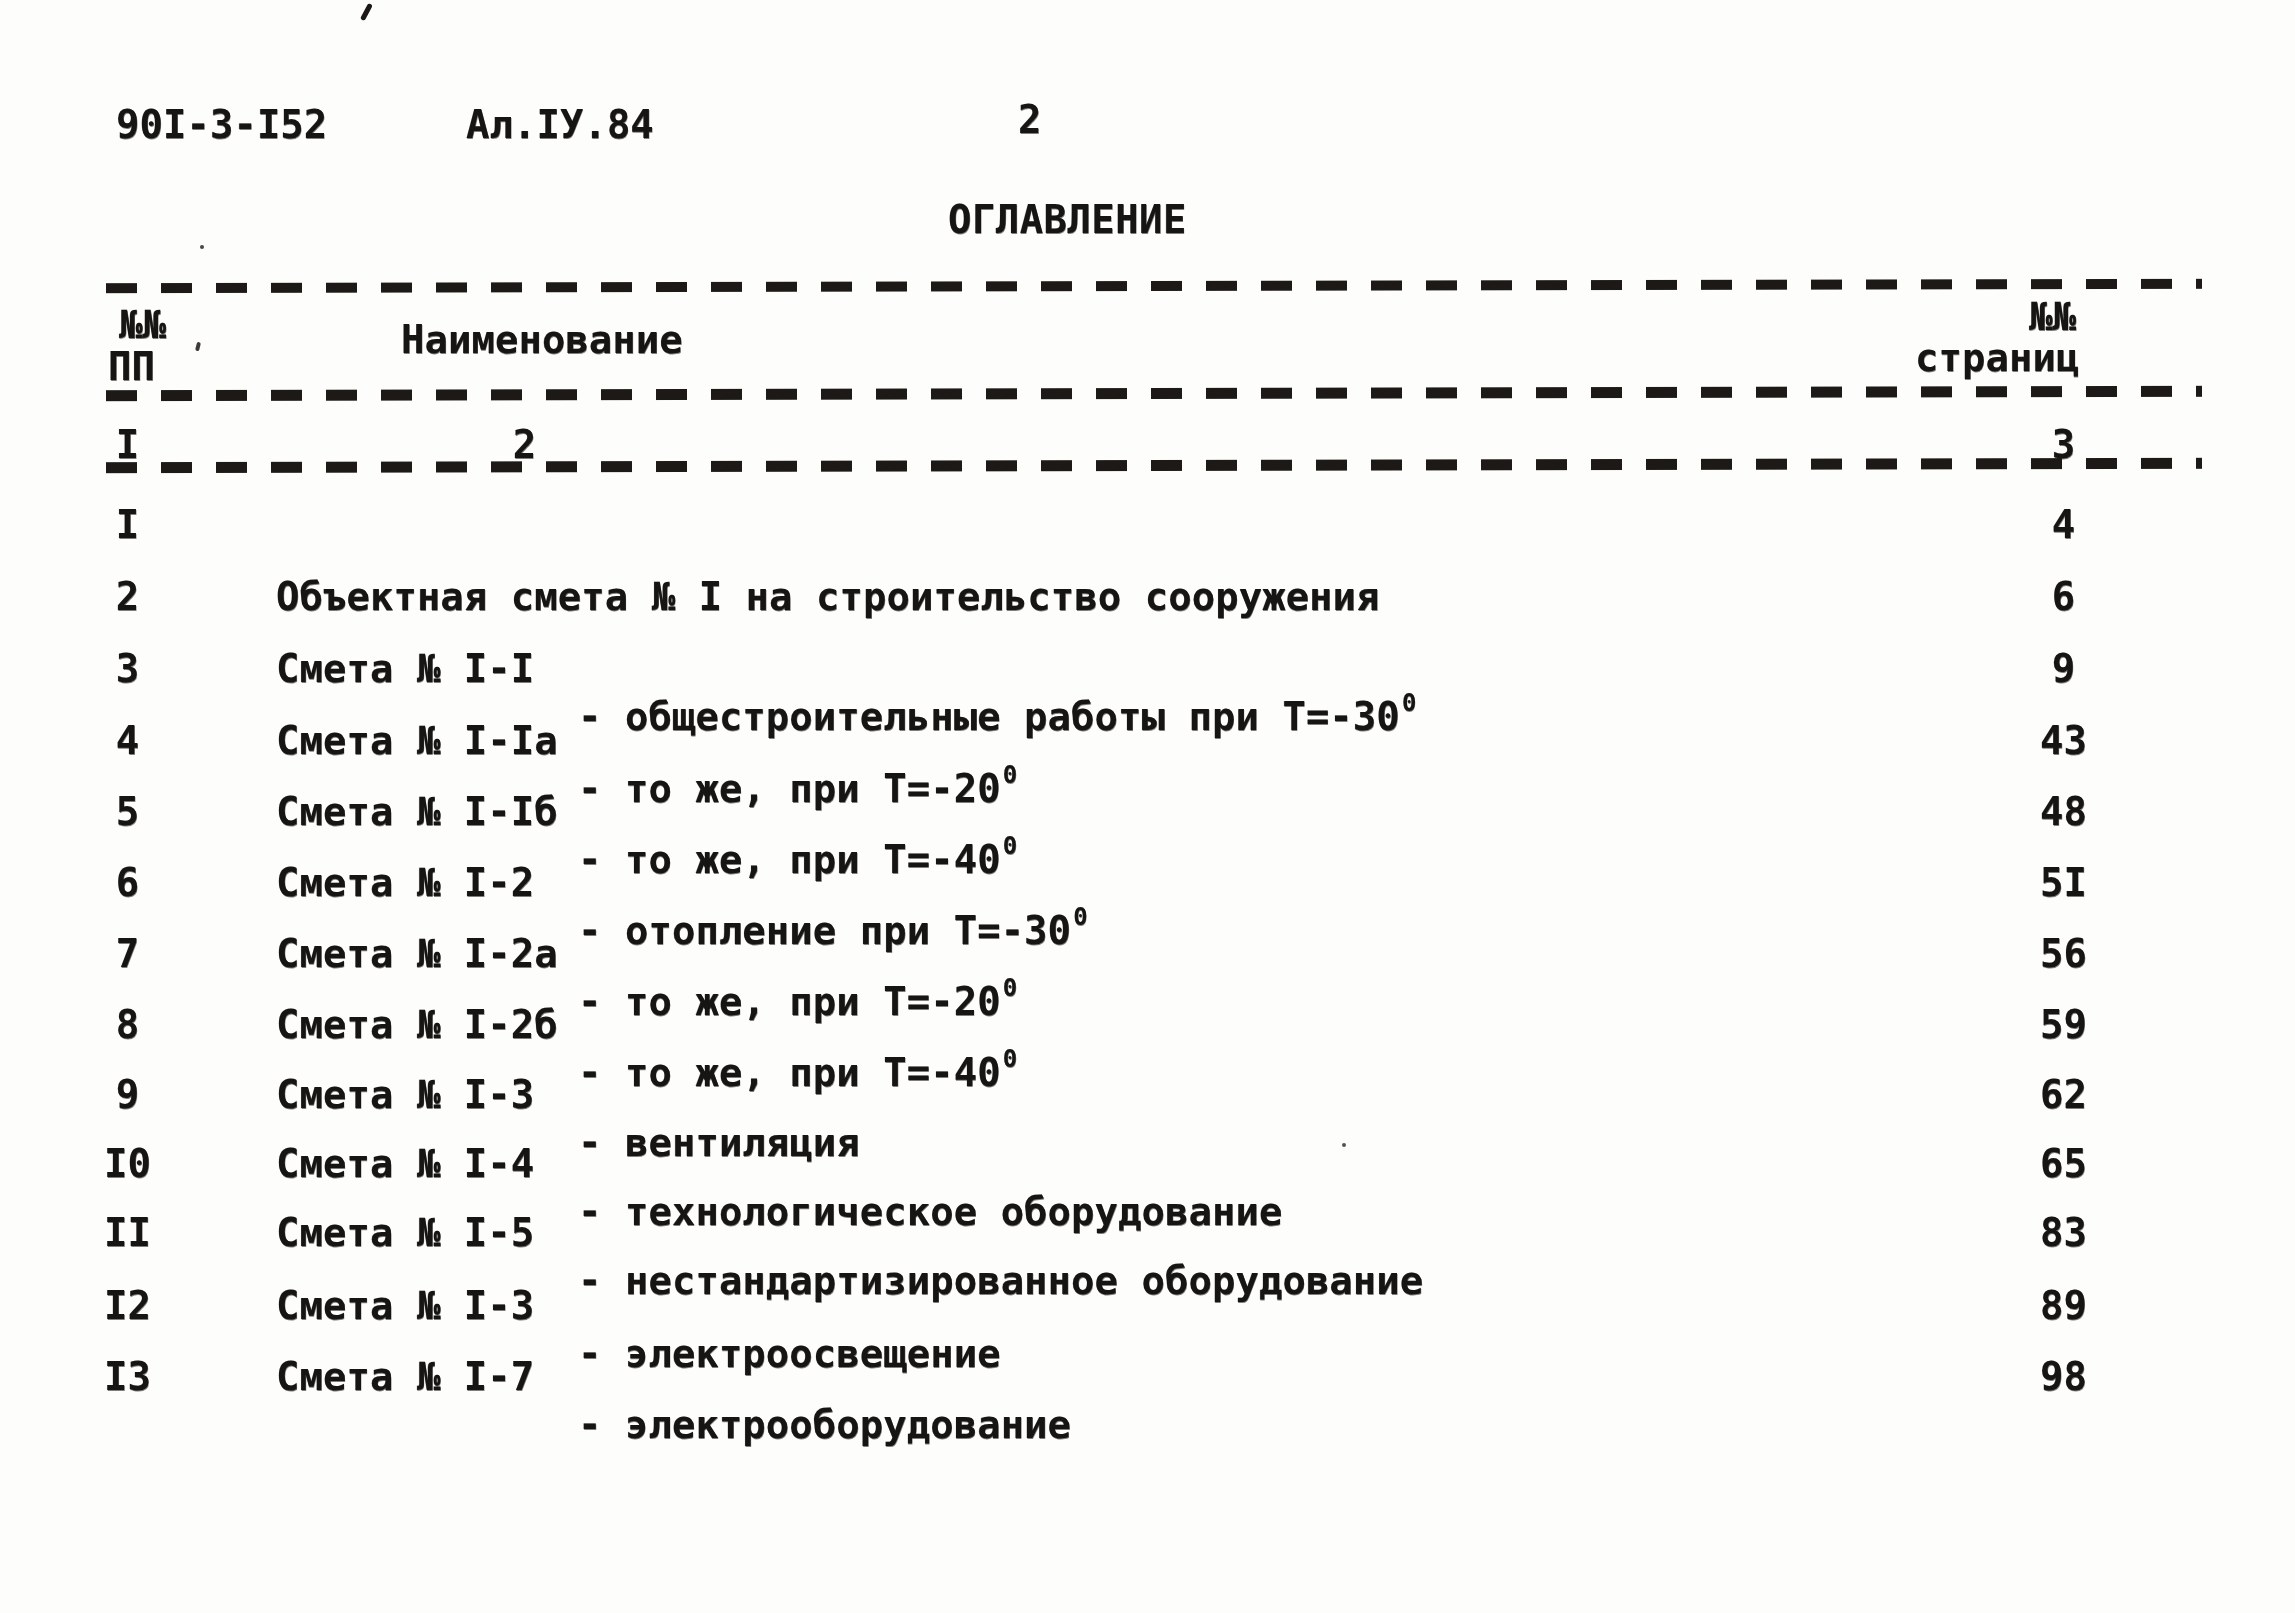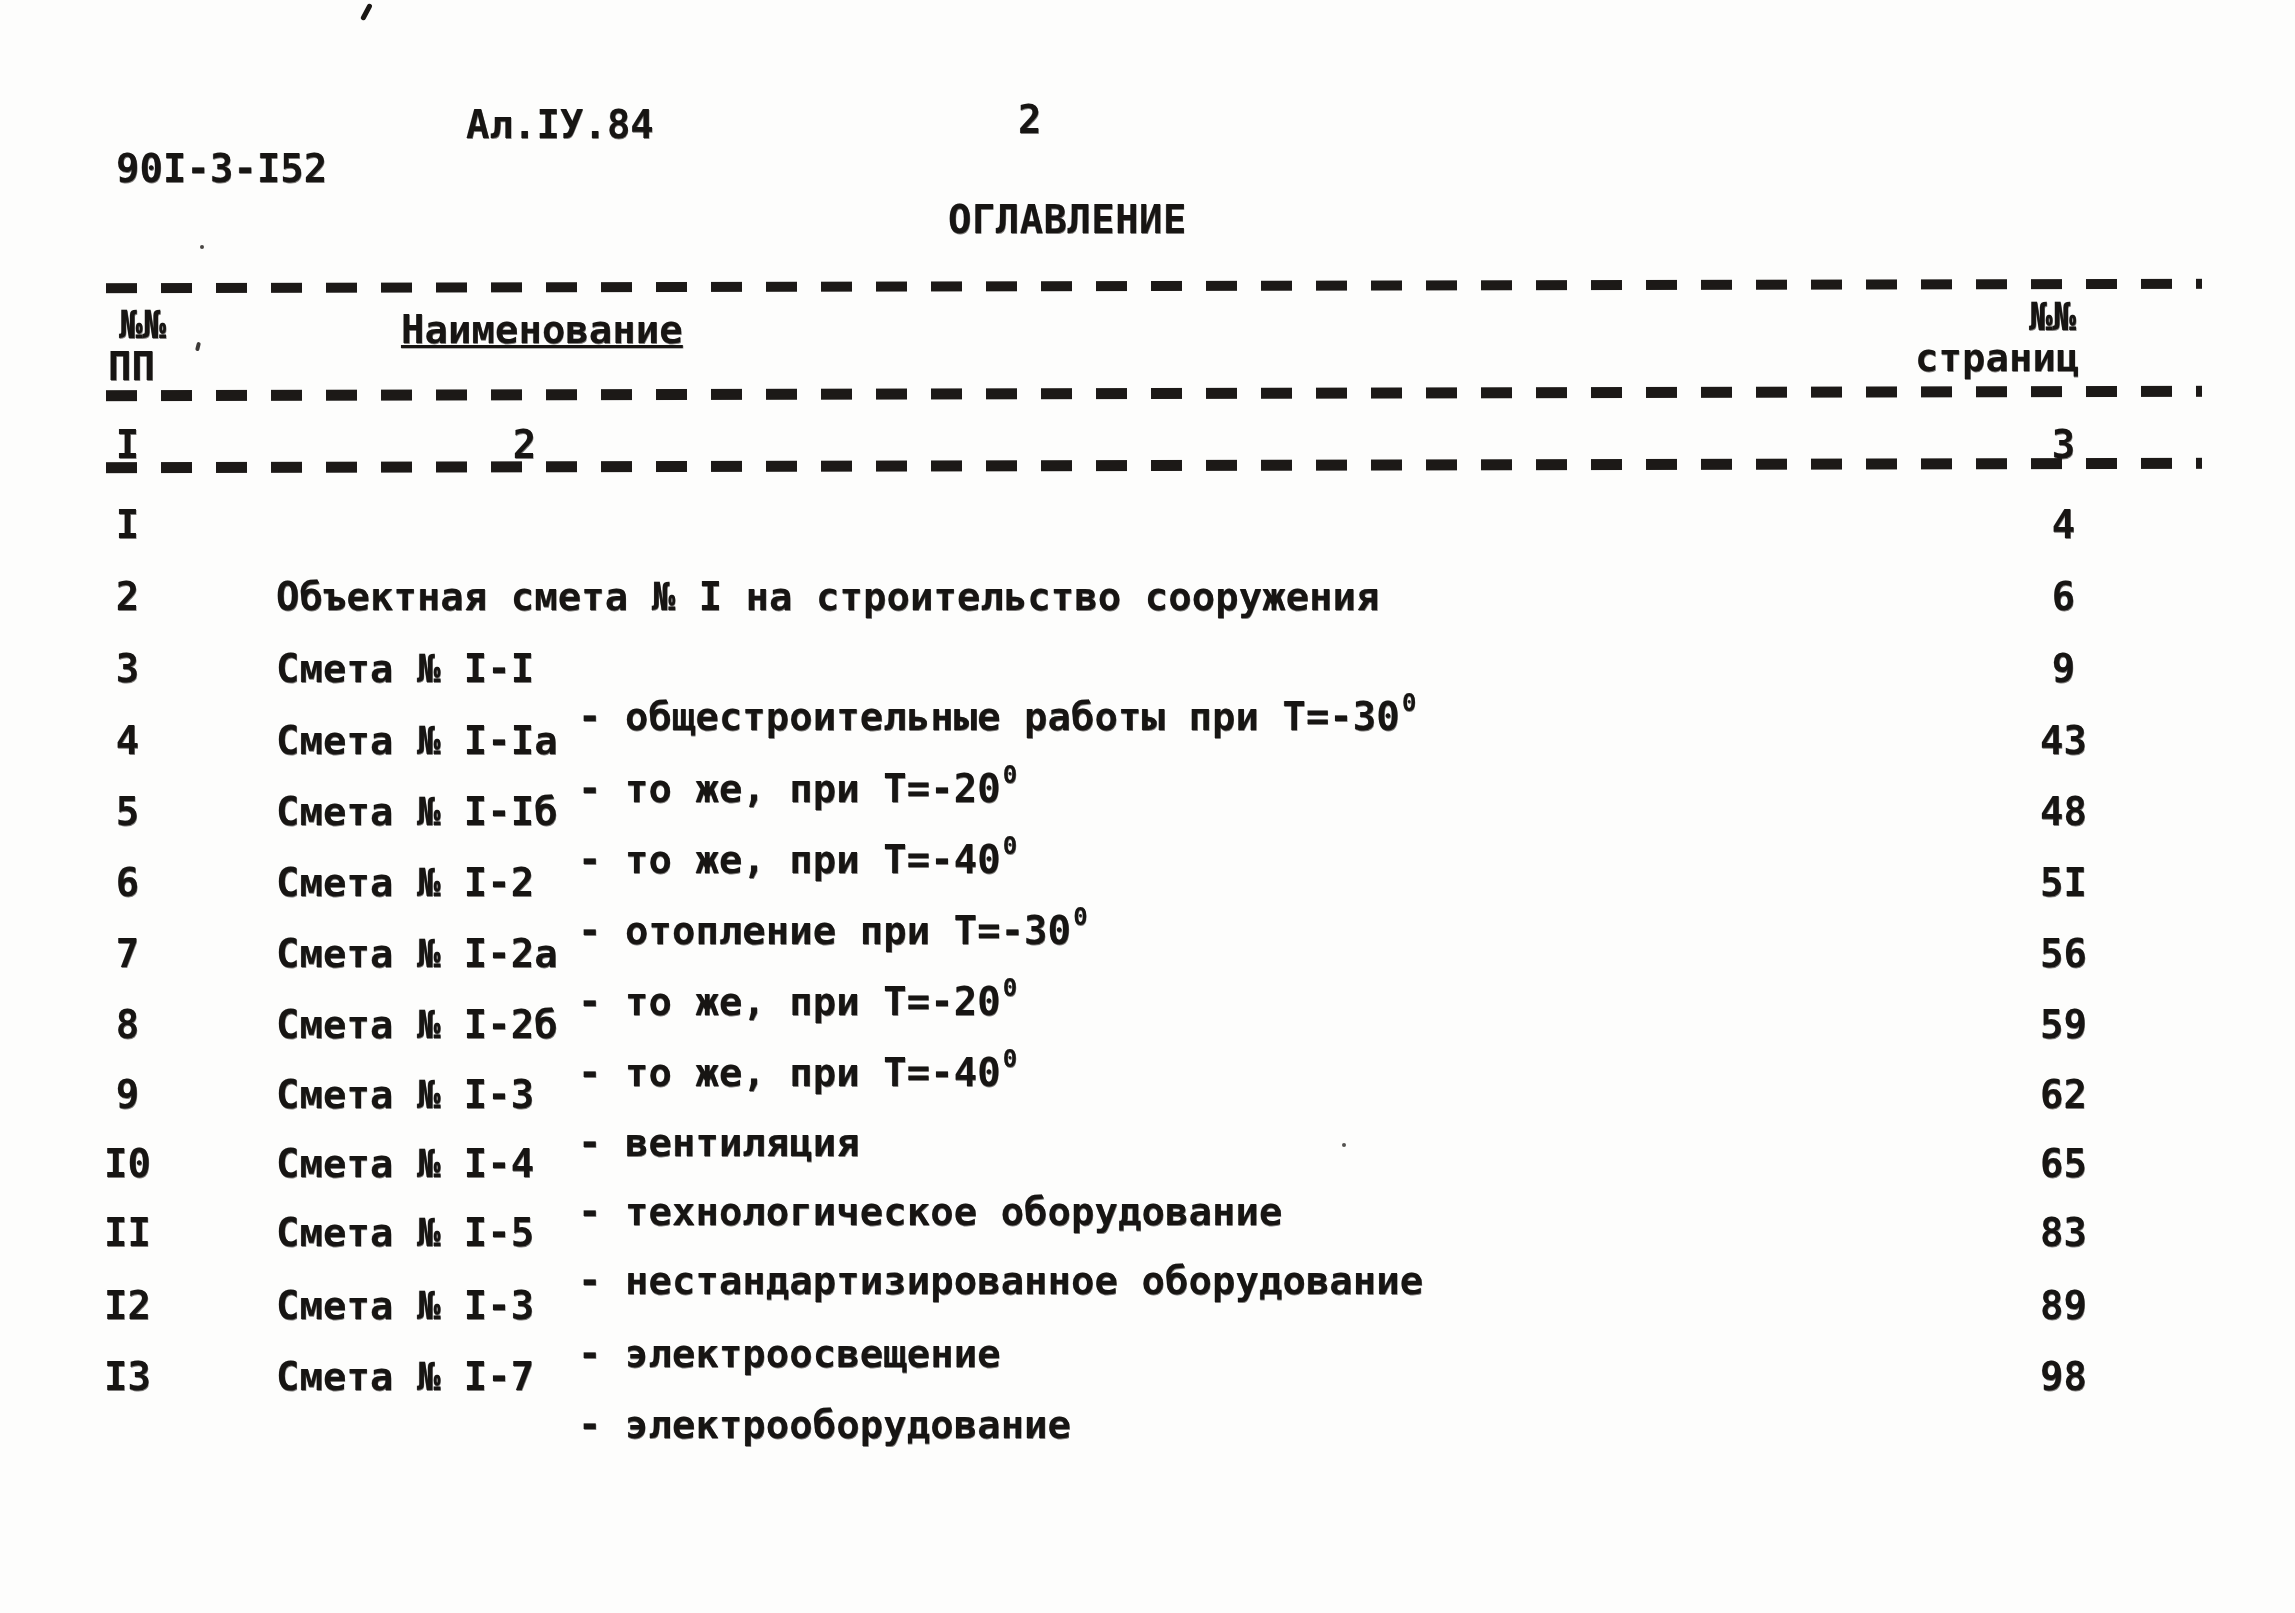--- a/index.html
+++ b/index.html
@@ -13,38 +13,38 @@
     color:#171513;
     font-size:39px;
     line-height:1;
   }
   .t{
     position:absolute;
     white-space:pre;
     text-shadow:0.4px 0.6px 0.4px rgba(25,22,20,.55), -0.3px 0 0 rgba(25,22,20,.25);
   }
   
-  .doc-code{left:116px;top:105px;margin-top:44px;}
+  .doc-code{left:116px;top:105px;}
   .album-code{left:438px;top:105px;margin-left:28px;}
   .page-num{left:1018px;top:100px;}
   .title{left:948px;top:200px;letter-spacing:0.4px;}
   
   .dash-line{
     position:absolute;left:106px;width:2096px;height:10px;
     background:repeating-linear-gradient(90deg,#1c1917 0 31px,transparent 31px 55px);
     transform:rotate(-0.12deg);
     filter:blur(0.2px);
   }
   .l1{top:281px;}
   .l2{top:388px;height:10.6px;}
   .l3{top:460px;height:11.3px;}
   
   .h-nn1{left:119px;top:305px;}
   .h-nn2{left:108px;top:347px;}
-  .h-name{left:401px;top:310px;text-decoration:underline;}
+  .h-name{left:401px;top:320px;}
   .h-pp1{left:2029px;top:297px;}
   .h-pp2{left:1915px;top:338px;}
   .cnum{top:425px;}
   .cn1{left:92px;width:71px;text-align:center;}
   .cn2{left:489px;width:71px;text-align:center;}
   .cn3{left:2025px;width:77px;text-align:center;}
   
   .row{position:absolute;left:0;width:100%;height:51px;}
   .c-num{position:absolute;left:92px;width:71px;text-align:center;}
   .c-name{position:absolute;left:276px;}

